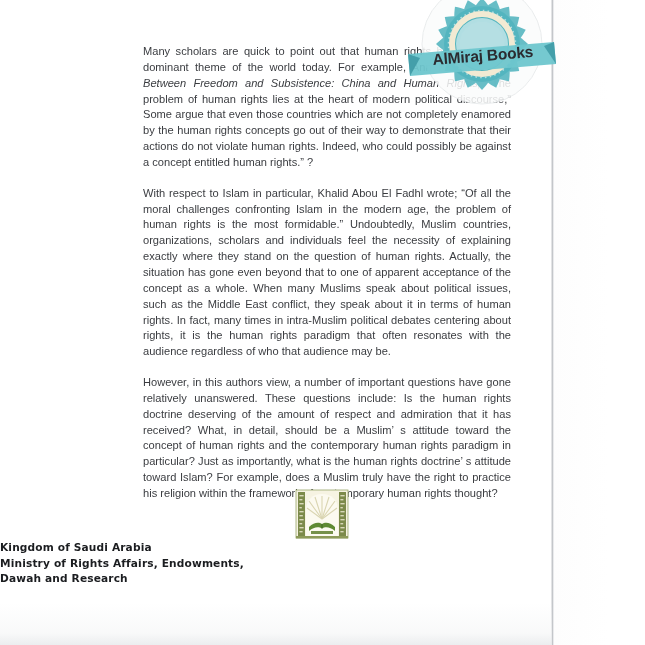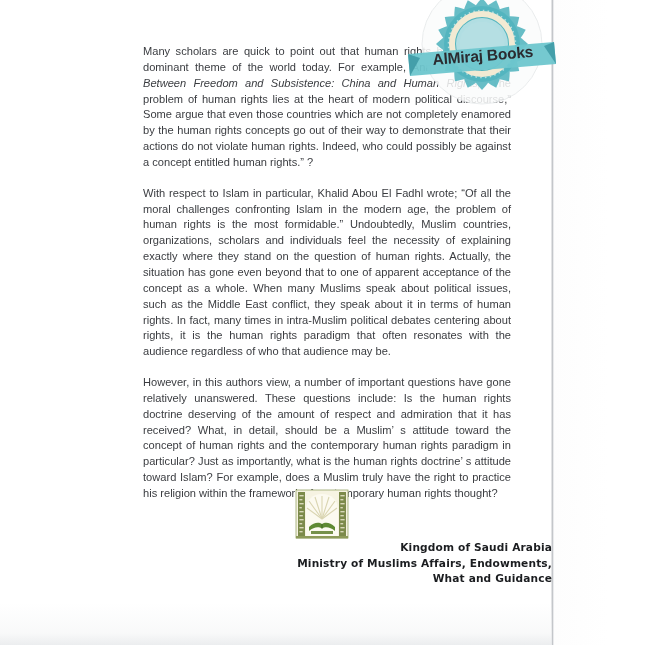--- a/index.html
+++ b/index.html
@@ -89,21 +89,21 @@
     height: 52px;
   }
   #emblem svg { display: block; width: 60px; height: 52px; }
 
   
   #ministry {
     position: absolute;
     left: 0;
     top: 540px;
     width: 552px;
-    text-align: right;
+    text-align: left;
   }
   #ministry .mline {
     font-family: "DejaVu Sans", sans-serif;
     font-weight: bold;
     font-size: 10.6px;
     line-height: 15.6px;
     color: #1b1d20;
     letter-spacing: 0.15px;
     white-space: nowrap;
   }
@@ -217,18 +217,18 @@
         <rect x="48.4" y="38" width="4.2" height="1.4"></rect>
         <rect x="48.4" y="42" width="3.2" height="1.4"></rect>
       </g>
 
       <rect x="4" y="47" width="52" height="2.4" fill="#8d9a58"></rect>
     </svg>
   </div>
 
   <div id="ministry">
     <div class="mline">Kingdom of Saudi Arabia</div>
-    <div class="mline">Ministry of Muslims Affairs, Endowments,</div>
-    <div class="mline">What and Guidance</div>
+    <div class="mline">Ministry of Rights Affairs, Endowments,</div>
+    <div class="mline">Dawah and Research</div>
   </div>
 
   <div id="bottom-shade"></div>
 </div>
 
 </body></html>

